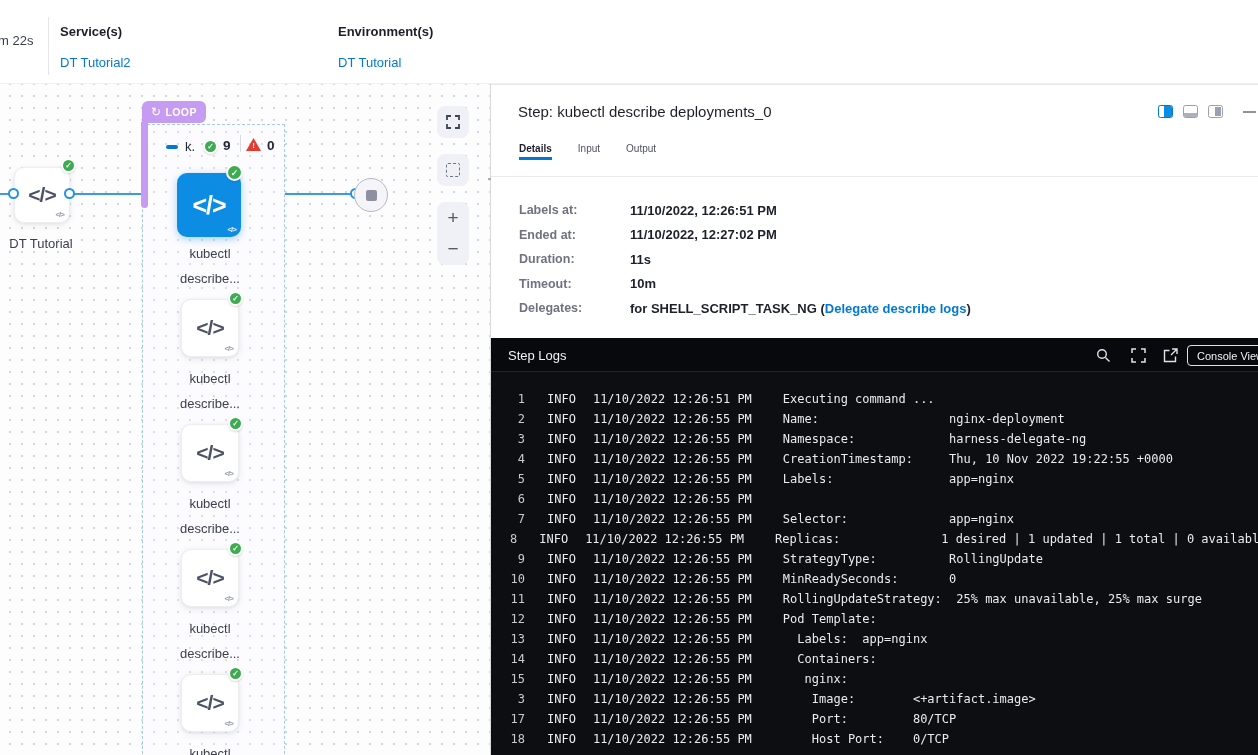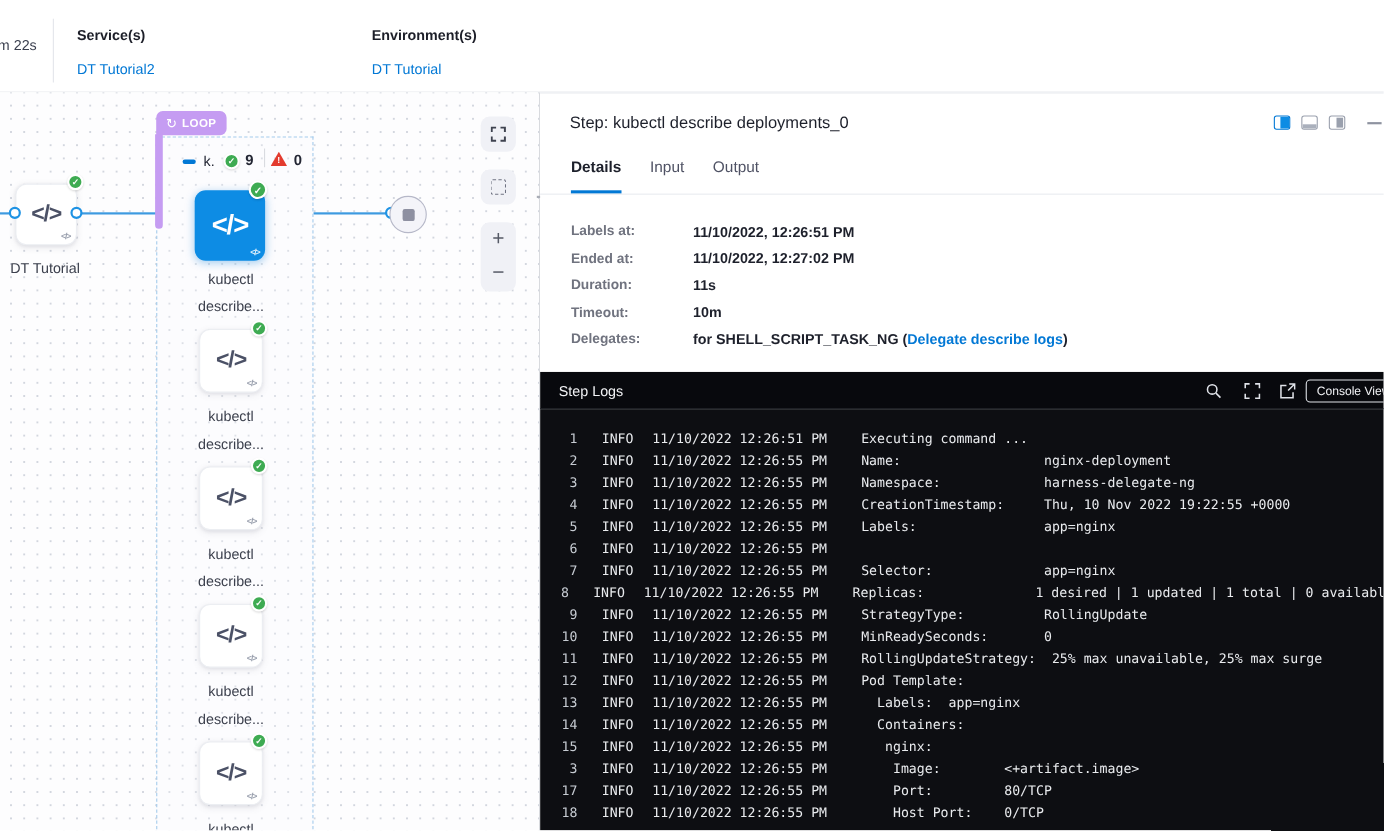--- a/index.html
+++ b/index.html
@@ -11,21 +11,21 @@
   html,body{width:1258px;height:755px;overflow:hidden}
   body{font-family:"Liberation Sans",sans-serif;background:#fff;position:relative}
 
   
   .topbar{position:absolute;left:0;top:0;width:1258px;height:84px;background:#fff;border-bottom:1px solid #eef0f3}
   .duration-text{position:absolute;left:-2px;top:33px;font-size:13px;color:#3a3f4e}
   .topbar-divider{position:absolute;left:48px;top:17px;width:1px;height:58px;background:#e3e5ea}
   .meta-block{position:absolute;top:24px}
   .meta-label{font-size:13px;font-weight:bold;color:#1c1e28}
   .meta-link{font-size:13px;color:var(--accent);margin-top:16px;cursor:pointer}
-  .svc{left:70px}.env{left:338px}
+  .svc{left:60px}.env{left:338px}
 
   
   .canvas{position:absolute;left:0;top:84px;width:490px;height:671px;overflow:hidden;
     background:#fdfdfe;
     background-image:radial-gradient(circle,#d2d6de 1.1px,transparent 1.3px);
     background-size:12px 12px;background-position:4px 6px}
   .edge{position:absolute;height:2px;background:var(--line-blue);top:109px}
   .connector{position:absolute;width:11px;height:11px;border:2px solid #1f93e4;background:#fff;border-radius:50%;top:104px}
   .loop-box{position:absolute;left:142px;top:40px;width:143px;height:660px;border:1px dashed #a4cbec;background:rgba(250,253,255,.25)}
   .loop-bar{position:absolute;left:141px;top:38px;width:7px;height:86px;background:var(--purple);border-radius:0 0 6px 6px}
@@ -81,21 +81,21 @@
   .layout-ico{position:absolute;top:20px;width:15px;height:13px;border-radius:2.5px;cursor:pointer;background:#fff;overflow:hidden}
   .li1{left:667px;border:1.5px solid var(--accent)}
   .li1 .fill{position:absolute;right:0;top:0;bottom:0;width:8px;background:var(--node-blue)}
   .li2{left:692px;border:1.5px solid #9aa0ad}
   .li2 .fill{position:absolute;left:0;right:0;bottom:0;height:4px;background:#aab0bc}
   .li3{left:717px;border:1.5px solid #9aa0ad}
   .li3 .fill{position:absolute;right:1px;top:1px;bottom:1px;width:6px;background:#9aa0ad}
   .panel-minimize{position:absolute;left:752px;top:26px;width:13px;height:2px;background:#8e93a0;cursor:pointer}
   .tabs{position:absolute;left:28px;top:58px;display:flex;gap:26px}
   .tabs-border{position:absolute;left:0;top:91px;width:767px;height:1px;background:#e9ebf0}
-  .tab{font-size:14px;color:#4f5264;padding-bottom:14px;cursor:pointer;border-bottom:3px solid transparent}
+  .tab{font-size:10px;color:#4f5264;padding-bottom:3px;cursor:pointer;border-bottom:3px solid transparent}
   .tab.active{color:var(--text-dark);font-weight:bold;border-bottom-color:var(--accent)}
   .detail-rows{position:absolute;left:28px;top:113px;width:720px}
   .drow{display:flex;height:24.5px;align-items:center}
   .dlabel{width:111px;font-size:12.5px;font-weight:600;color:var(--text-gray)}
   .dvalue{font-size:13px;font-weight:bold;color:var(--text-dark)}
   .dvalue .lnk{color:var(--accent);cursor:pointer}
 
   
   .logs{position:absolute;left:491px;top:338px;width:767px;height:417px;overflow:hidden}
   .logs-header{position:absolute;left:0;top:0;width:100%;height:34px;background:var(--log-header-bg);border-bottom:1px solid #222429}

